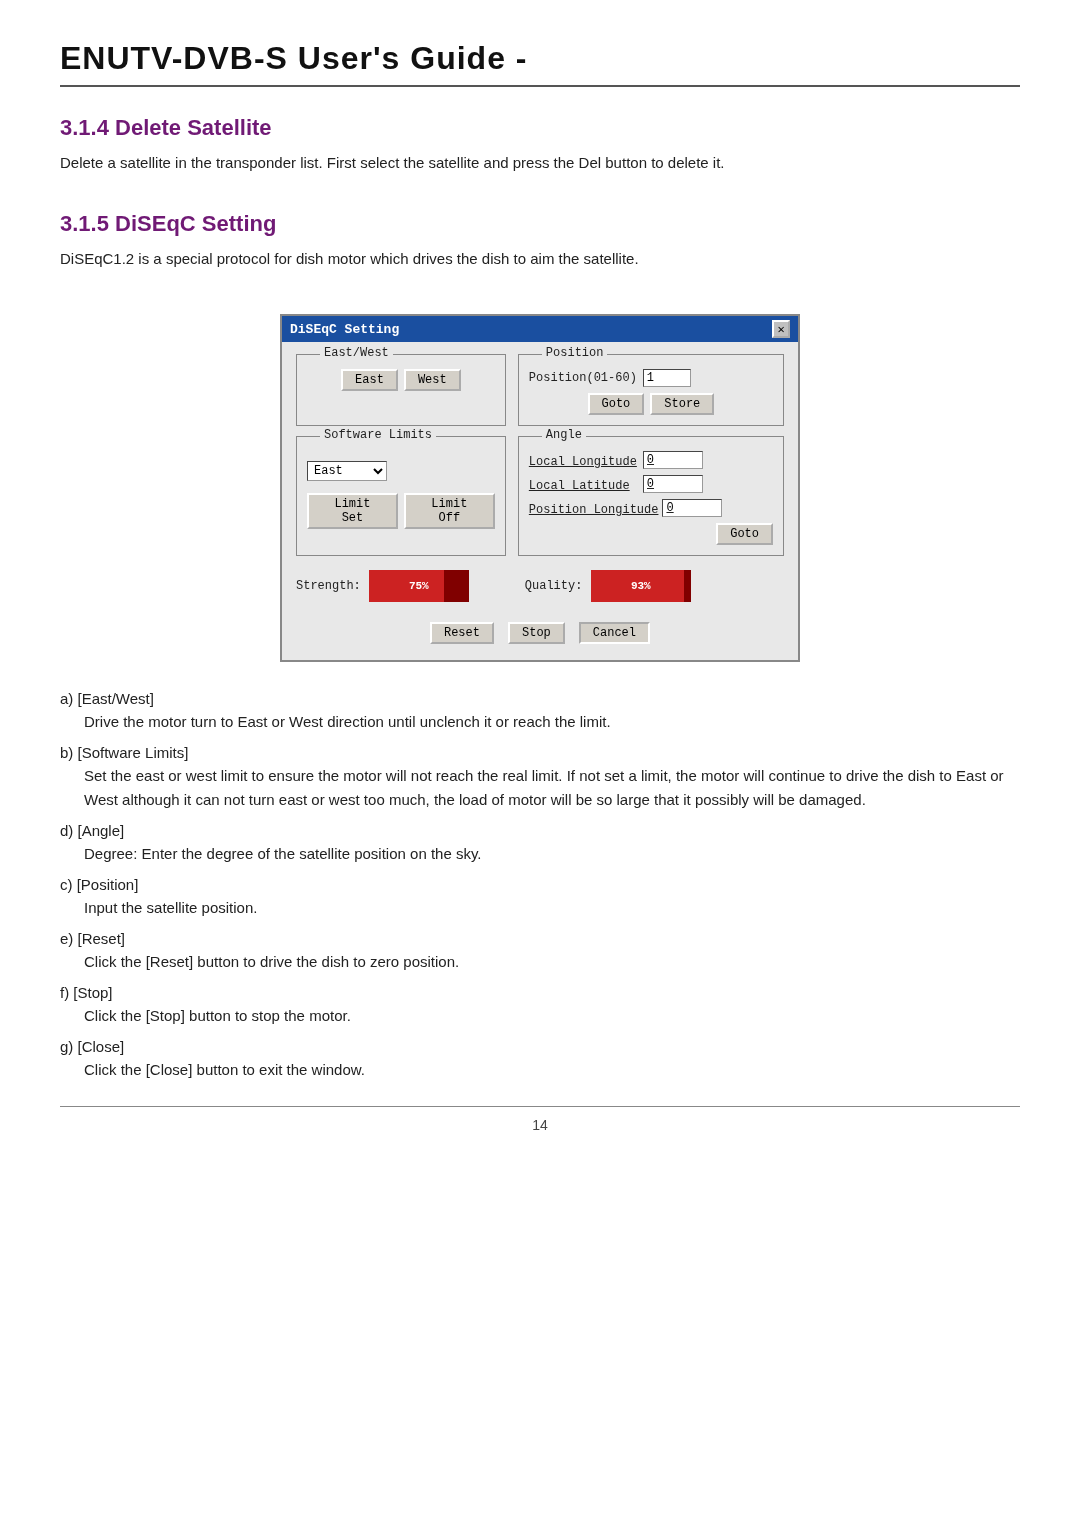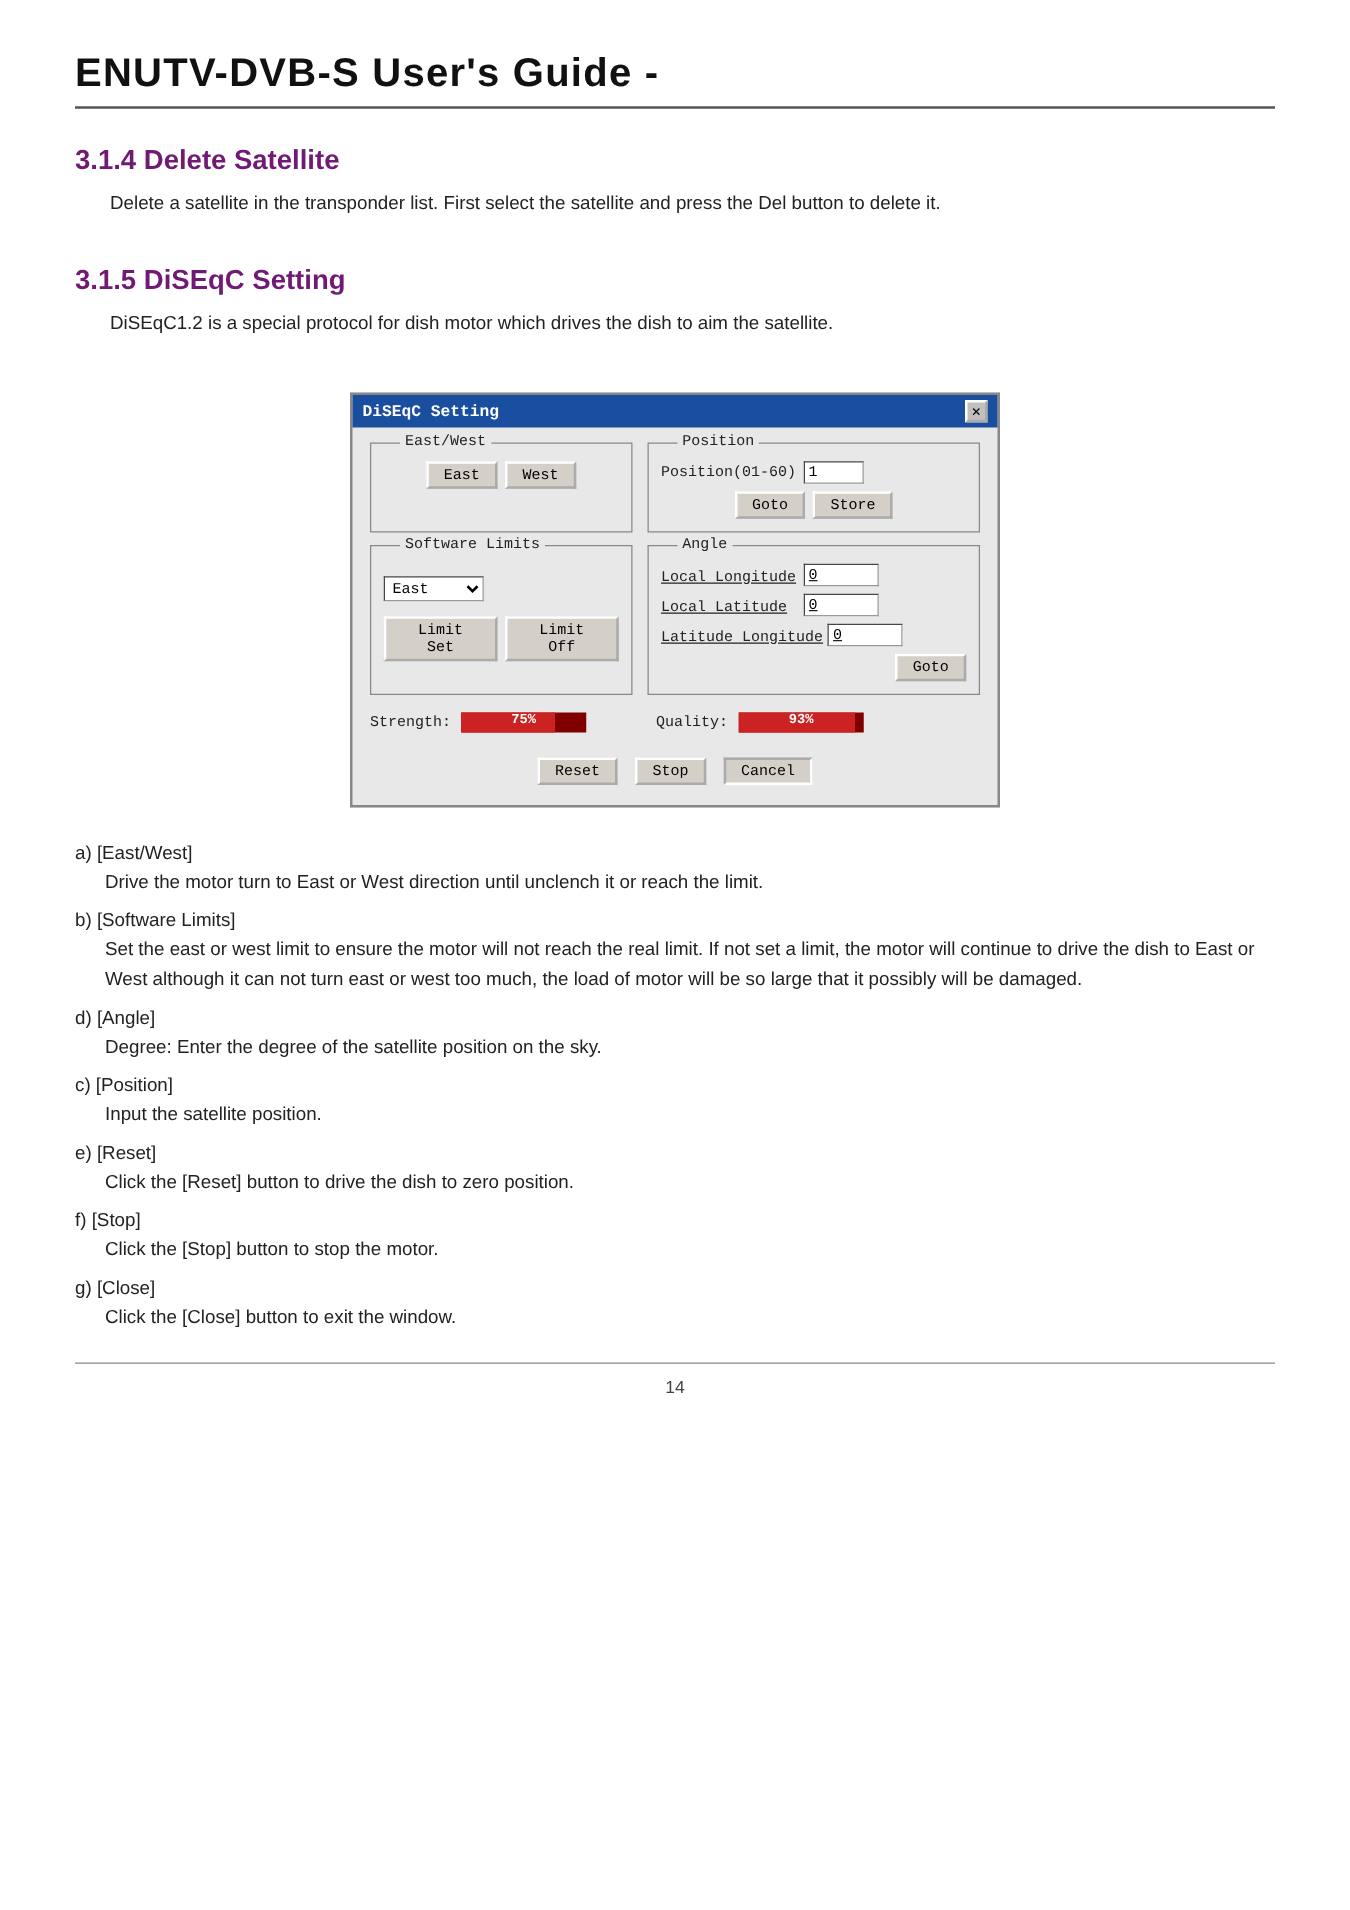--- a/index.html
+++ b/index.html
@@ -28,21 +28,20 @@
       font-size: 22px;
       font-weight: bold;
       color: #701a75;
       margin-bottom: 10px;
     }
     .section-desc {
       font-size: 15px;
       color: #222;
       margin-bottom: 18px;
       line-height: 1.6;
-      margin-left: 28px;
     }
     .section-gap {
       margin-bottom: 36px;
     }
 
     
     .dialog-wrapper {
       display: flex;
       justify-content: center;
       margin-bottom: 28px;
@@ -155,23 +154,24 @@
       gap: 8px;
       padding: 4px 0;
     }
     .meter-label {
       font-size: 12px;
       font-family: 'Courier New', monospace;
       min-width: 58px;
     }
     .meter-bar-bg {
       background: #800000;
-      height: 16px;
+      height: 32px;
       width: 100px;
       display: flex;
+      align-items: center;
       position: relative;
     }
     .meter-bar-fill {
       background: #cc2222;
       height: 100%;
       display: flex;
       align-items: center;
     }
     .meter-pct {
       color: #fff;
@@ -317,21 +317,21 @@
             <div class="panel-content">
               <div class="field-row">
                 <span class="field-label">Local Longitude</span>
                 <input class="dlg-input dlg-input-wide" type="text" value="0" style="">
               </div>
               <div class="field-row">
                 <span class="field-label">Local Latitude</span>
                 <input class="dlg-input dlg-input-wide" type="text" value="0" style="">
               </div>
               <div class="field-row">
-                <span class="field-label">Latitude Longitude</span>
+                <span class="field-label">Position Longitude</span>
                 <input class="dlg-input dlg-input-wide" type="text" value="0" style="">
               </div>
               <div style="display:flex;justify-content:flex-end;">
                 <button class="dlg-btn">Goto</button>
               </div>
             </div>
           </div>
         </div>
 
         <div class="meter-row">

